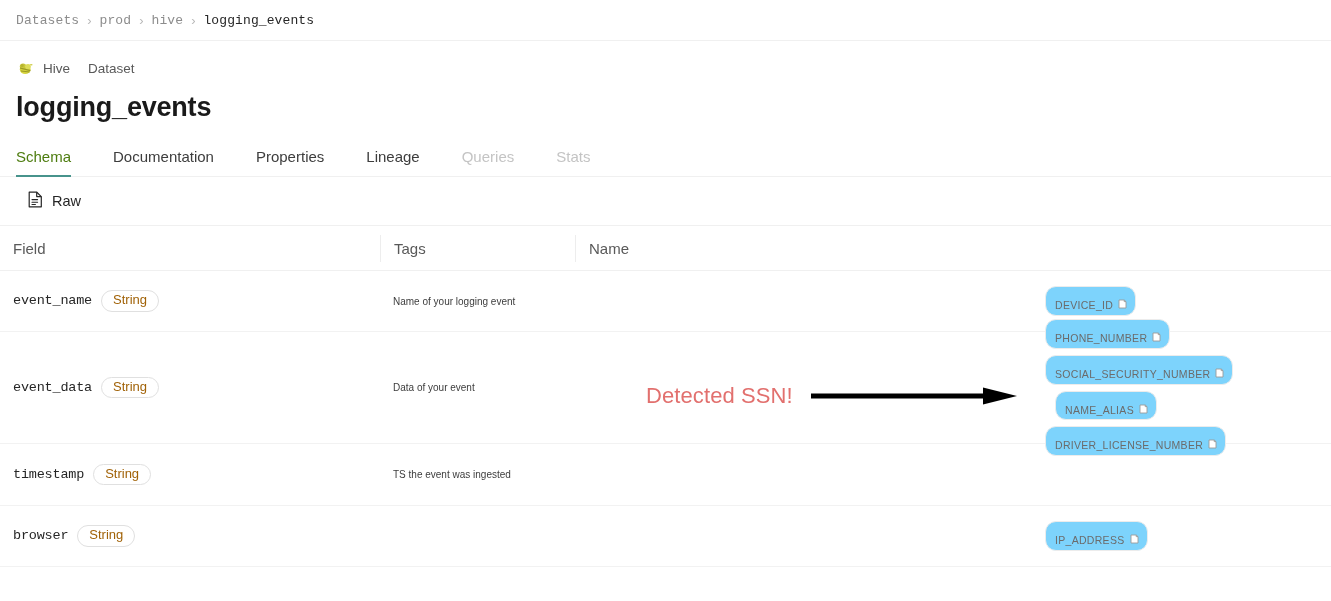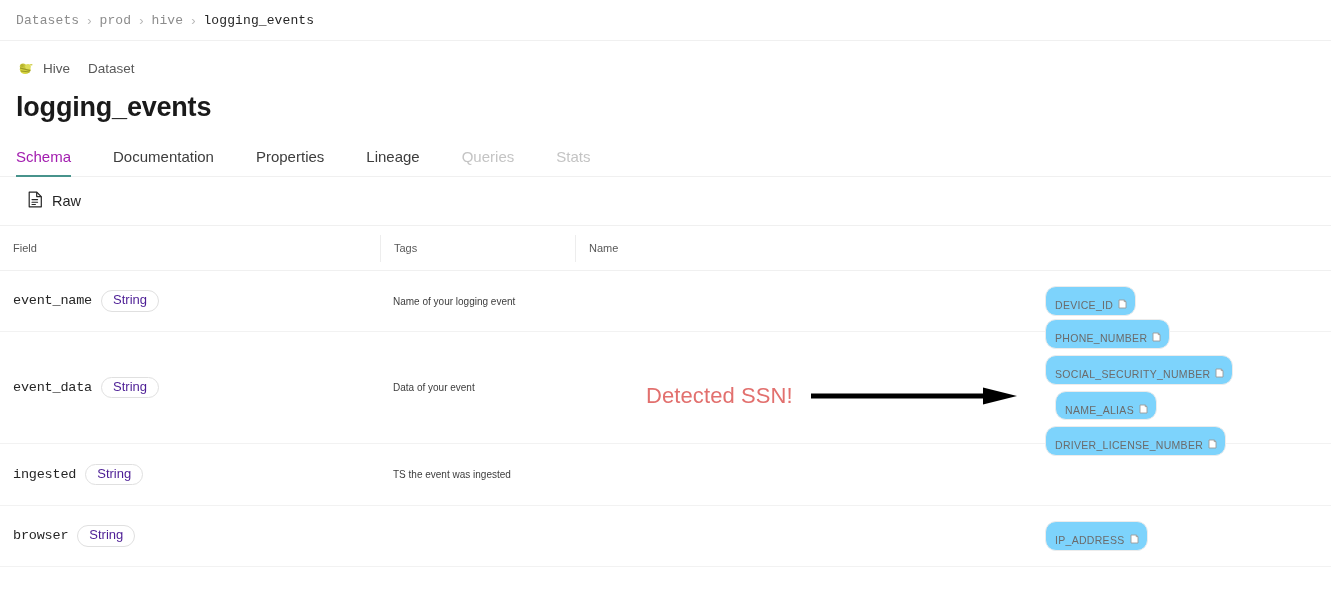--- a/index.html
+++ b/index.html
@@ -75,21 +75,21 @@
   .tab {
     font-size: 15px;
     color: #3d3d3d;
     padding: 0 0 11px 0;
     margin-right: 42px;
     position: relative;
     cursor: pointer;
     white-space: nowrap;
   }
   .tab:last-child { margin-right: 0; }
-  .tab.active { color: #a21caf; text-align: right; }
+  .tab.active { color: #4d7c0f; text-align: right; }
   .tab.active::after {
     content: "";
     position: absolute;
     left: 0; right: 0; bottom: -1px;
     height: 2px;
     background: #47938c;
   }
   .tab.disabled { color: #c4c4c4; cursor: default; }
 
   
@@ -111,21 +111,21 @@
 
   
   .table { width: 100%; }
   .thead {
     display: flex;
     height: 45px;
     align-items: center;
     border-bottom: 1px solid #f0f0f0;
   }
   .th {
-    font-size: 11px;
+    font-size: 15px;
     color: #595959;
     padding-left: 13px;
     height: 27px;
     display: flex;
     align-items: center;
   }
   .th.with-divider { border-left: 1px solid #ededed; }
 
   .col-field { width: 380px; flex: 0 0 380px; }
   .col-desc  { width: 458px; flex: 0 0 458px; }
@@ -156,21 +156,21 @@
     font-size: 13.5px;
     color: #262626;
     letter-spacing: -.2px;
   }
   .type-pill {
     margin-left: 9px;
     border: 1px solid #e0e0e0;
     border-radius: 11px;
     padding: 2px 11px 3px;
     font-size: 13px;
-    color: #4c1d95;
+    color: #a16207;
     background: #fff;
     line-height: 1.1;
     white-space: nowrap;
   }
   .desc-text {
     font-size: 10px;
     color: #3d3d3d;
   }
   .term-pill {
     display: inline-flex;
@@ -337,21 +337,21 @@
               <path d="M1 1 h5.2 L8 2.6 V9 H1 Z" fill="#fff" stroke="#9a9a9a" stroke-width=".9" stroke-linejoin="round"></path>
               <path d="M6.2 1 V2.6 H8" fill="none" stroke="#9a9a9a" stroke-width=".9"></path>
             </svg>
         </span>
       </span>
     </div>
   </div>
 
   <div class="trow" style="height:62px;">
     <div class="tcell col-field">
-      <span class="field-name">ingested</span>
+      <span class="field-name">timestamp</span>
       <span class="type-pill">String</span>
     </div>
     <div class="tcell col-desc">
       <span class="desc-text">TS the event was ingested</span>
     </div>
     <div class="tcell col-tags"></div>
     <div class="tcell col-terms terms"></div>
   </div>
 
   <div class="trow" style="height:61px;">

